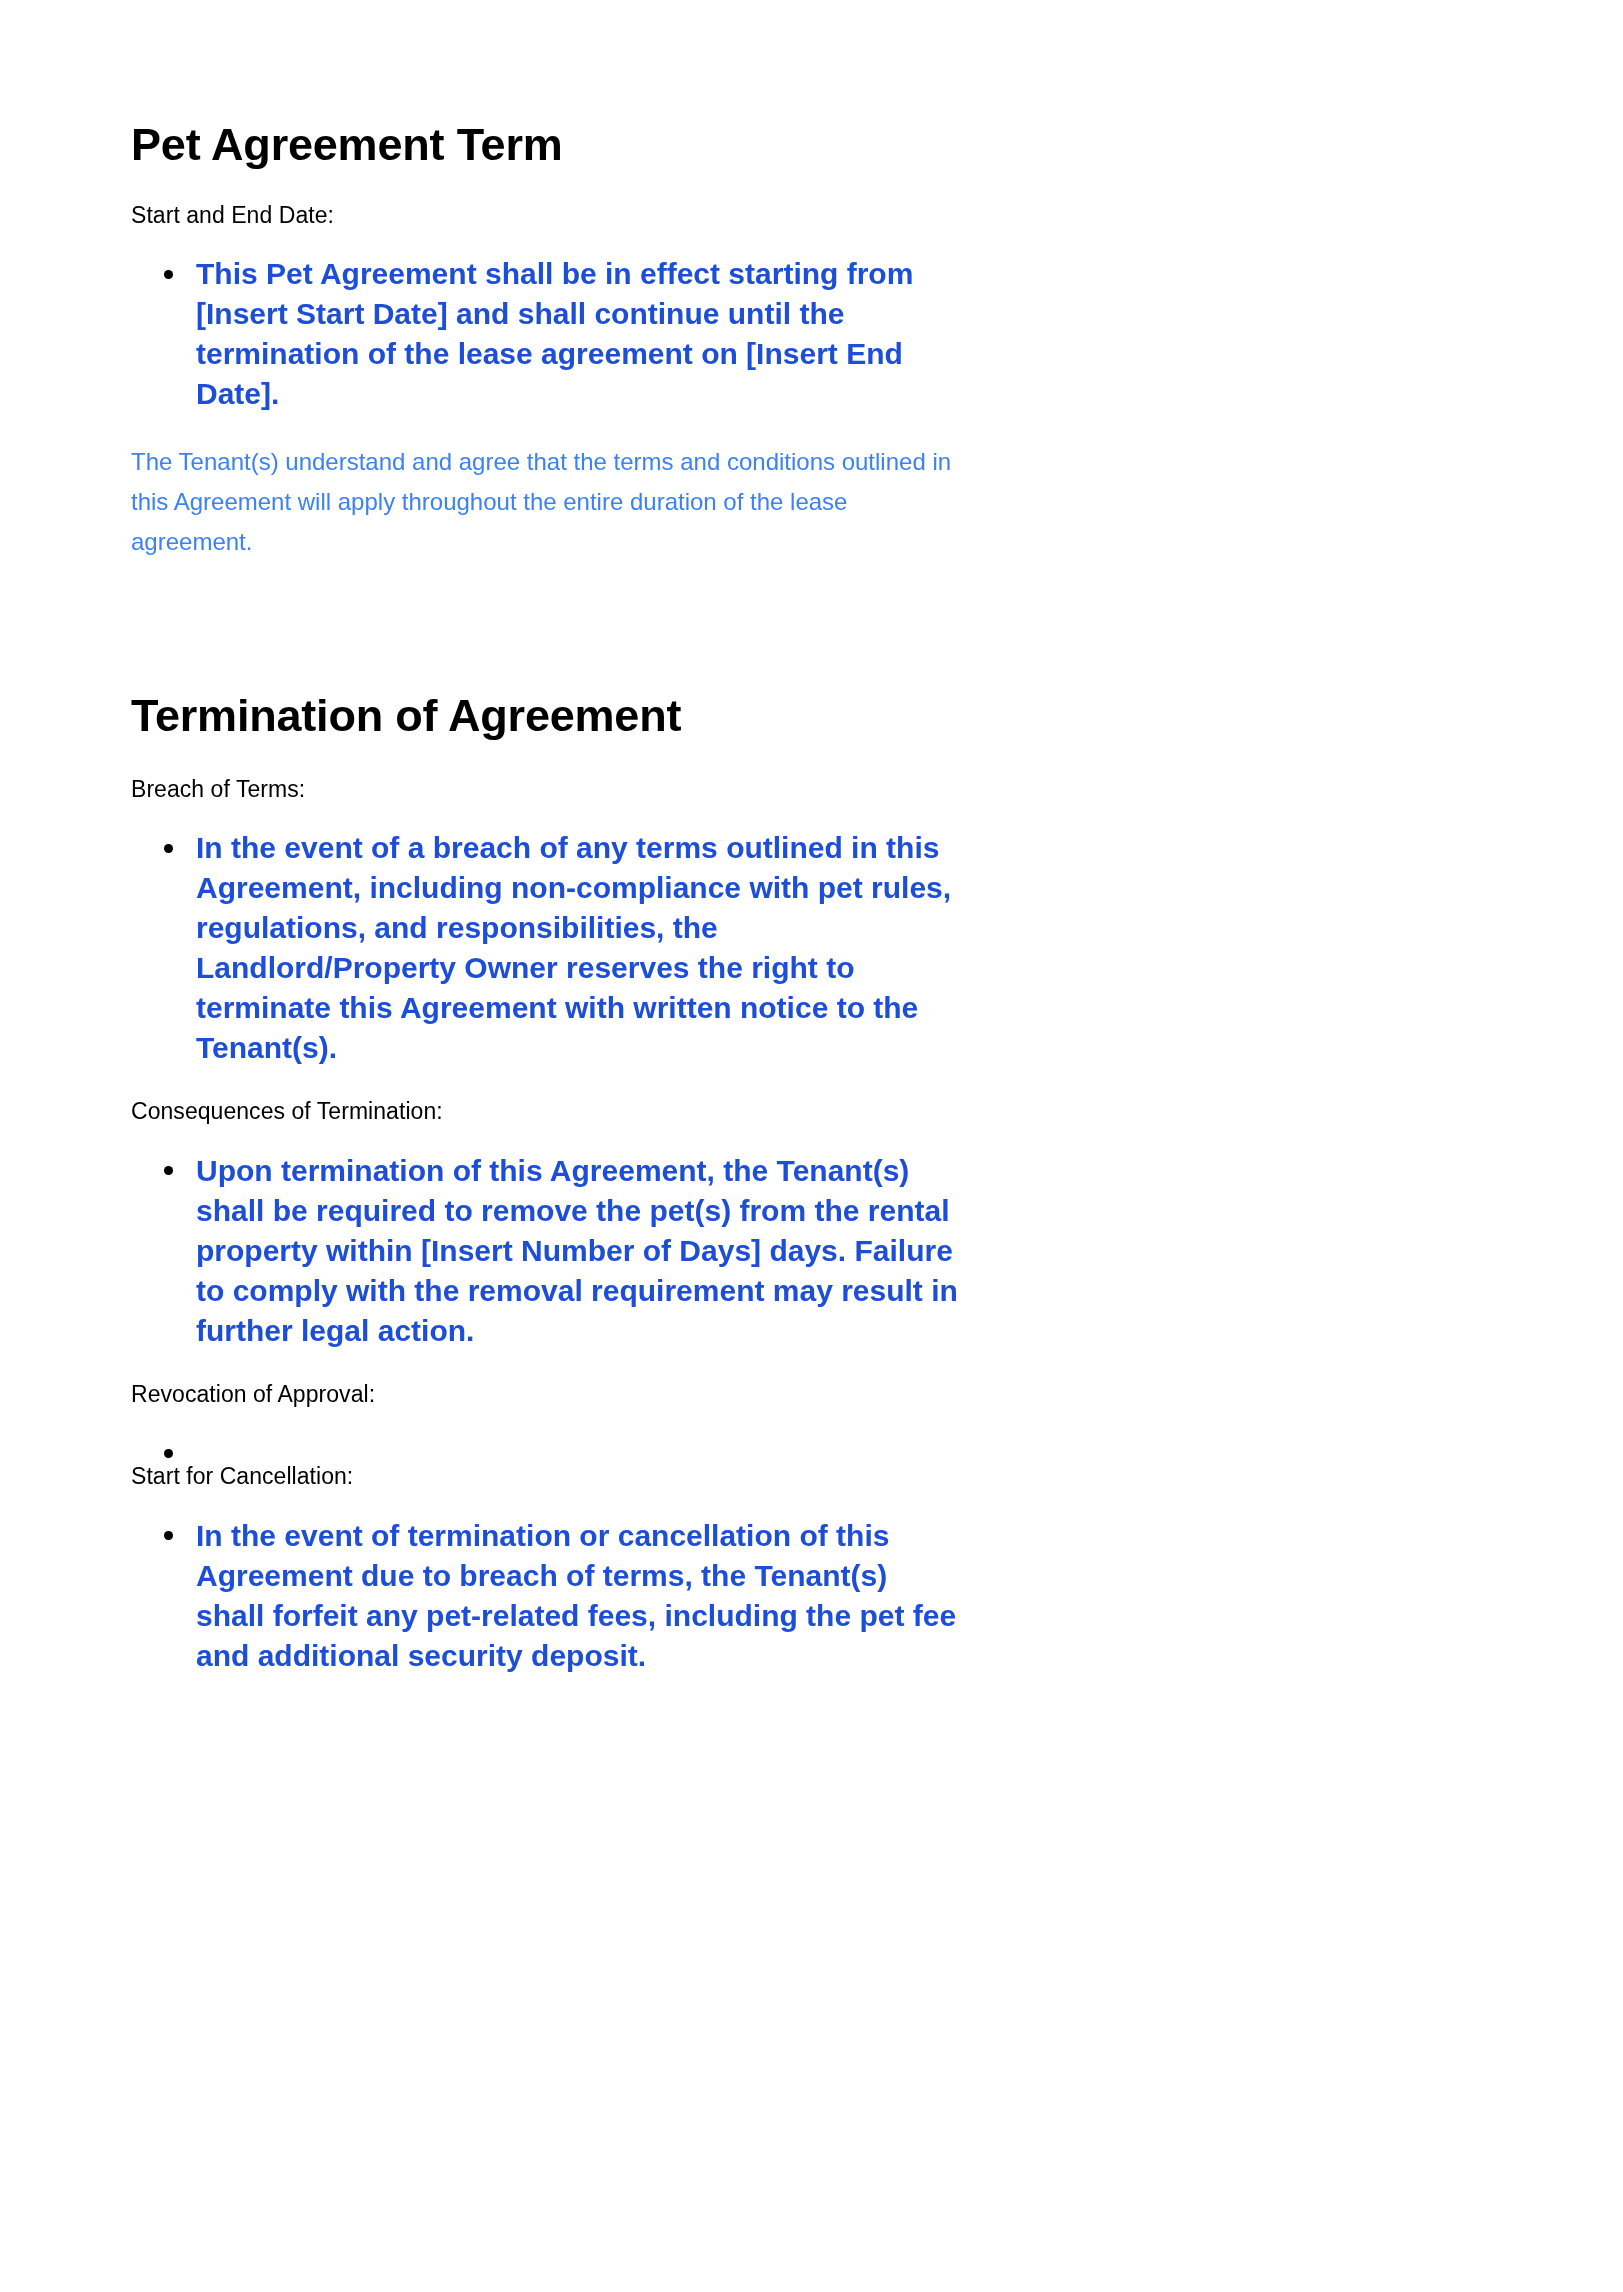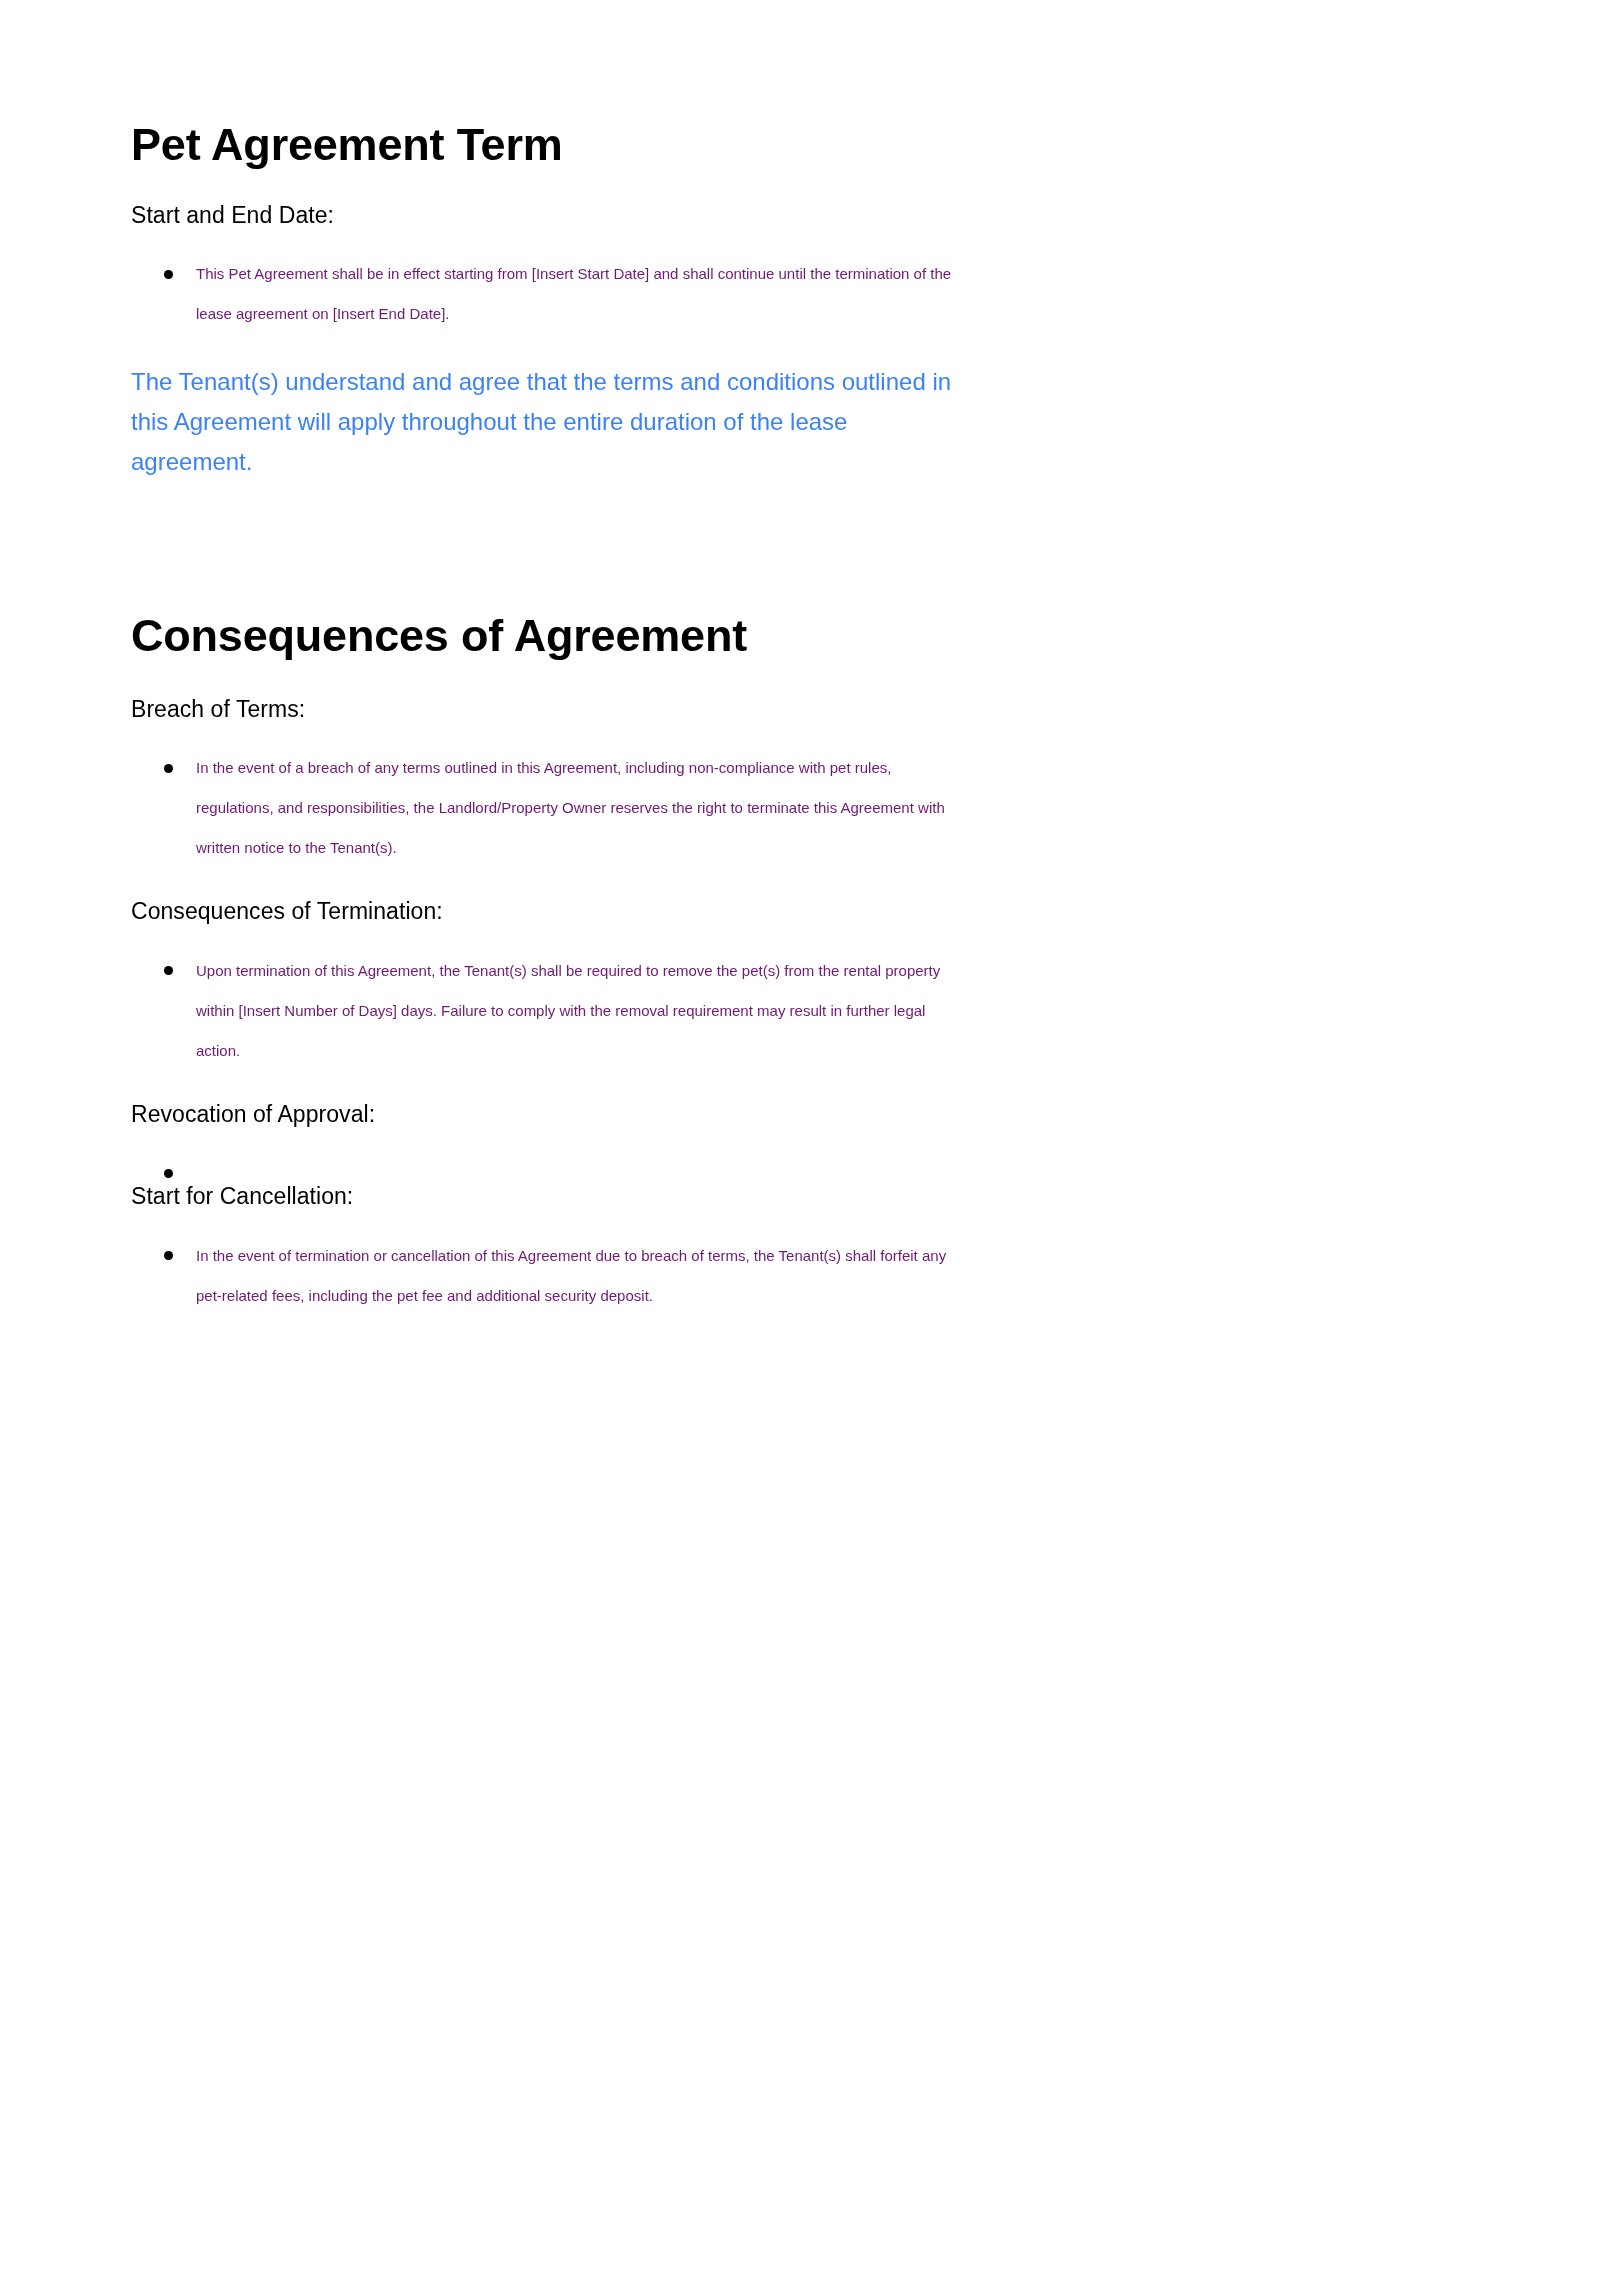--- a/index.html
+++ b/index.html
@@ -73,24 +73,24 @@
   ul.bullets {
     list-style: none;
     margin: 0;
     padding: 0;
   }
 
   ul.bullets > li {
     position: relative;
     padding-left: 65px;
     font-family: "Liberation Sans Narrow", "Liberation Sans", sans-serif;
-    font-size: 15px;
+    font-size: 30px;
     line-height: 40px;
-    font-weight: normal;
-    color: #701a75;
+    font-weight: bold;
+    color: #1d4ed8;
   }
 
   ul.bullets > li .bullet-dot {
     position: absolute;
     left: 33px;
     top: 15.7px;
     width: 8.8px;
     height: 8.8px;
     border-radius: 50%;
     background: #000000;
@@ -127,21 +127,21 @@
       </ul>
 
       <div class="gap-list-to-para"></div>
 
       <p class="body-para">The Tenant(s) understand and agree that the terms and conditions outlined in this Agreement will apply throughout the entire duration of the lease agreement.</p>
     </section>
 
     <div class="gap-section"></div>
 
     <section>
-      <h1 class="doc-title">Consequences of Agreement</h1>
+      <h1 class="doc-title">Termination of Agreement</h1>
 
       <div class="gap-h2-to-sub"></div>
 
       <div class="sub-heading">Breach of Terms:</div>
 
       <div class="gap-sub-to-list"></div>
 
       <ul class="bullets">
         <li>
           <span class="bullet-dot"></span>

